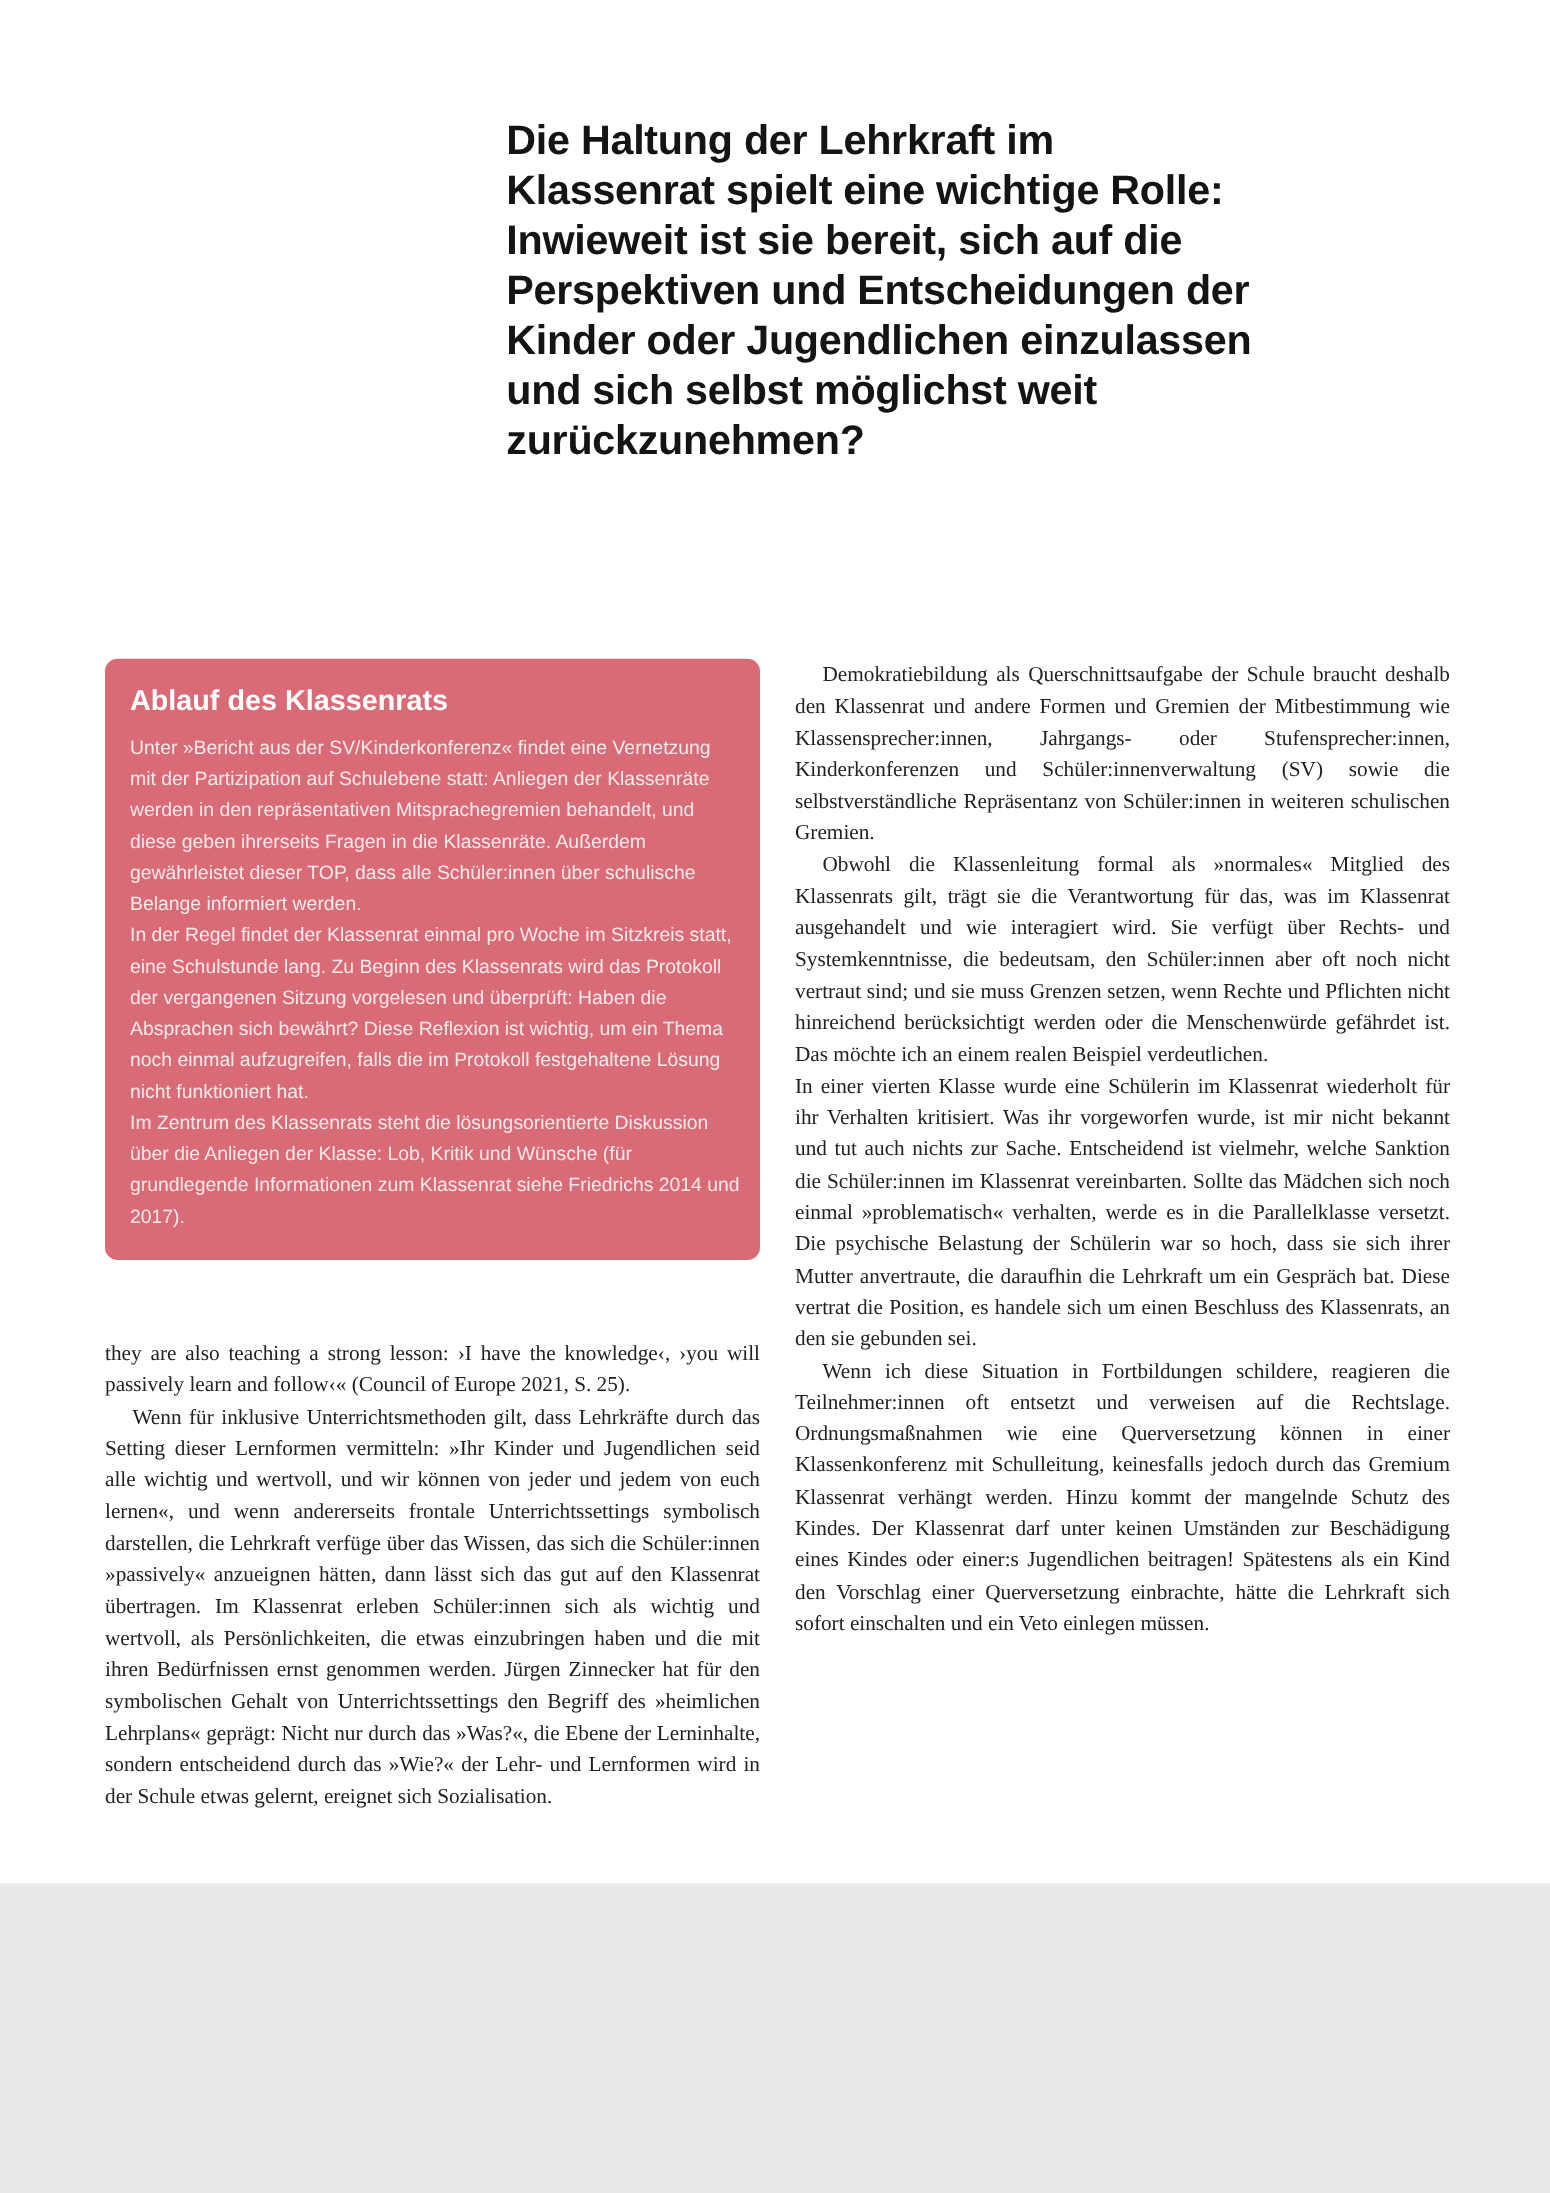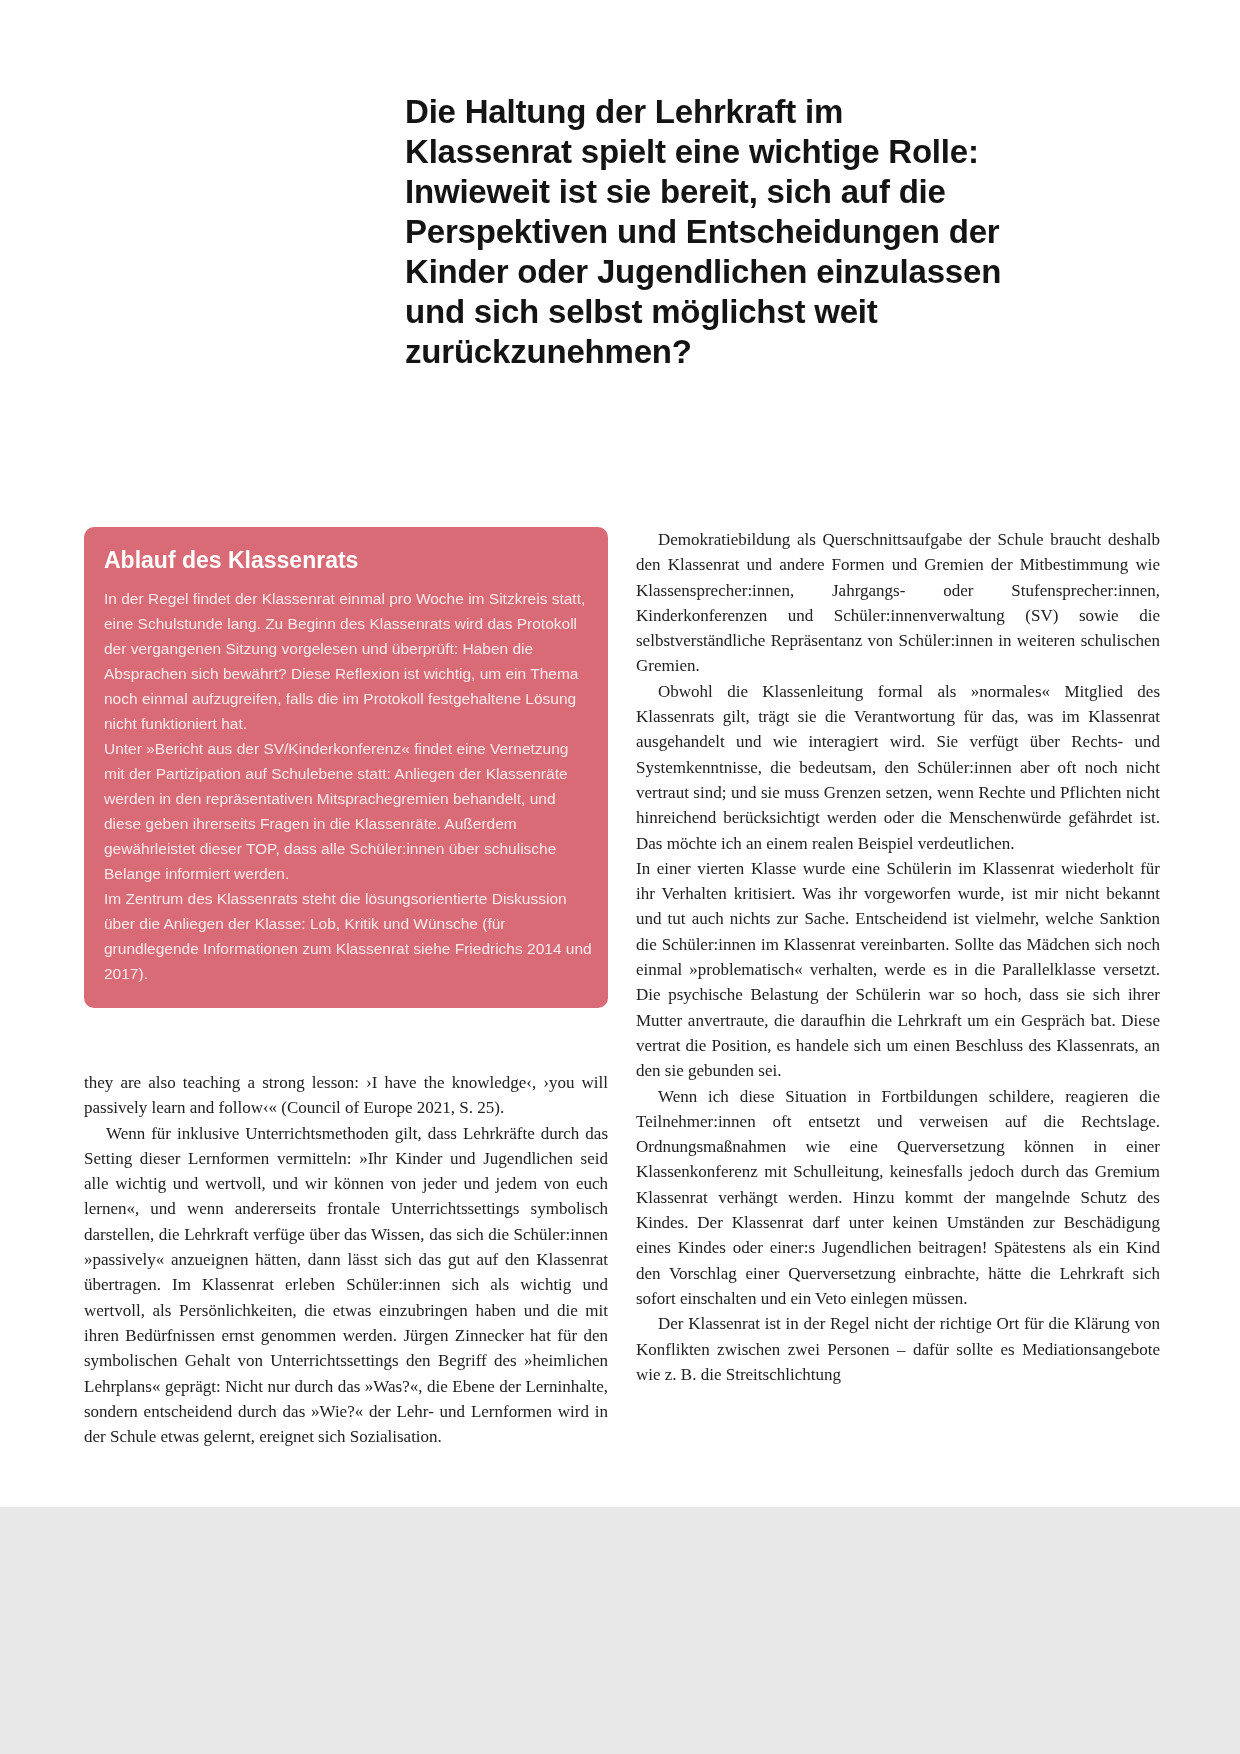--- a/index.html
+++ b/index.html
@@ -100,43 +100,42 @@
 und sich selbst möglichst weit
 zurückzunehmen?</h1>
 
   <div class="columns">
 
     <div class="col">
 
       <aside class="infobox">
         <h2 class="infobox-title">Ablauf des Klassenrats</h2>
         <div class="infobox-body">
+            <p>Unter »Bericht aus der SV/Kinderkonferenz« findet eine Vernetzung mit der Partizipation auf Schulebene statt: Anliegen der Klassenräte werden in den repräsentativen Mitsprachegremien behandelt, und diese geben ihrerseits Fragen in die Klassenräte. Außerdem gewährleistet dieser TOP, dass alle Schüler:innen über schulische Belange informiert werden.</p>
             <p>In der Regel findet der Klassenrat einmal pro Woche im Sitzkreis statt, eine Schulstunde lang. Zu Beginn des Klassenrats wird das Protokoll der vergangenen Sitzung vorgelesen und überprüft: Haben die Absprachen sich bewährt? Diese Reflexion ist wichtig, um ein Thema noch einmal aufzugreifen, falls die im Protokoll festgehaltene Lösung nicht funktioniert hat.</p>
-            <p>Unter »Bericht aus der SV/Kinderkonferenz« findet eine Vernetzung mit der Partizipation auf Schulebene statt: Anliegen der Klassenräte werden in den repräsentativen Mitsprachegremien behandelt, und diese geben ihrerseits Fragen in die Klassenräte. Außerdem gewährleistet dieser TOP, dass alle Schüler:innen über schulische Belange informiert werden.</p>
             <p>Im Zentrum des Klassenrats steht die lösungsorientierte Diskussion über die Anliegen der Klasse: Lob, Kritik und Wünsche (für grundlegende Informationen zum Klassenrat siehe Friedrichs 2014 und 2017).</p>
           </div>
       </aside>
 
       <div class="bodytext left-body">
           <p>they are also teaching a strong lesson: ›I have the knowledge‹, ›you will passively learn and follow‹« (Council of Europe 2021, S. 25).</p>
           <p class="indent">Wenn für inklusive Unterrichtsmethoden gilt, dass Lehrkräfte durch das Setting dieser Lernformen vermitteln: »Ihr Kinder und Jugendlichen seid alle wichtig und wertvoll, und wir können von jeder und jedem von euch lernen«, und wenn andererseits frontale Unterrichtssettings symbolisch darstellen, die Lehrkraft verfüge über das Wissen, das sich die Schüler:innen »passively« anzueignen hätten, dann lässt sich das gut auf den Klassenrat übertragen. Im Klassenrat erleben Schüler:innen sich als wichtig und wertvoll, als Persönlichkeiten, die etwas einzubringen haben und die mit ihren Bedürfnissen ernst genommen werden. Jürgen Zinnecker hat für den symbolischen Gehalt von Unterrichtssettings den Begriff des »heimlichen Lehrplans« geprägt: Nicht nur durch das »Was?«, die Ebene der Lerninhalte, sondern entscheidend durch das »Wie?« der Lehr- und Lernformen wird in der Schule etwas gelernt, ereignet sich Sozialisation.</p>
         </div>
     </div>
 
     <div class="col">
       <div class="bodytext">
           <p class="indent">Demokratiebildung als Querschnittsaufgabe der Schule braucht deshalb den Klassenrat und andere Formen und Gremien der Mitbestimmung wie Klassensprecher:innen, Jahrgangs- oder Stufensprecher:innen, Kinderkonferenzen und Schüler:innenverwaltung (SV) sowie die selbstverständliche Repräsentanz von Schüler:innen in weiteren schulischen Gremien.</p>
           <p class="indent">Obwohl die Klassenleitung formal als »normales« Mitglied des Klassenrats gilt, trägt sie die Verantwortung für das, was im Klassenrat ausgehandelt und wie interagiert wird. Sie verfügt über Rechts- und Systemkenntnisse, die bedeutsam, den Schüler:innen aber oft noch nicht vertraut sind; und sie muss Grenzen setzen, wenn Rechte und Pflichten nicht hinreichend berücksichtigt werden oder die Menschenwürde gefährdet ist. Das möchte ich an einem realen Beispiel verdeutlichen.</p>
         </div>
 
 
       <div class="bodytext">
           <p>In einer vierten Klasse wurde eine Schülerin im Klassenrat wiederholt für ihr Verhalten kritisiert. Was ihr vorgeworfen wurde, ist mir nicht bekannt und tut auch nichts zur Sache. Entscheidend ist vielmehr, welche Sanktion die Schüler:innen im Klassenrat vereinbarten. Sollte das Mädchen sich noch einmal »problematisch« verhalten, werde es in die Parallelklasse versetzt. Die psychische Belastung der Schülerin war so hoch, dass sie sich ihrer Mutter anvertraute, die daraufhin die Lehrkraft um ein Gespräch bat. Diese vertrat die Position, es handele sich um einen Beschluss des Klassenrats, an den sie gebunden sei.</p>
           <p class="indent">Wenn ich diese Situation in Fortbildungen schildere, reagieren die Teilnehmer:innen oft entsetzt und verweisen auf die Rechtslage. Ordnungsmaßnahmen wie eine Querversetzung können in einer Klassenkonferenz mit Schulleitung, keinesfalls jedoch durch das Gremium Klassenrat verhängt werden. Hinzu kommt der mangelnde Schutz des Kindes. Der Klassenrat darf unter keinen Umständen zur Beschädigung eines Kindes oder einer:s Jugendlichen beitragen! Spätestens als ein Kind den Vorschlag einer Querversetzung einbrachte, hätte die Lehrkraft sich sofort einschalten und ein Veto einlegen müssen.</p>
-          <p class="indent">Der Klassenrat ist in der Regel nicht der richtige Ort für die Klärung von Konflikten zwischen zwei Personen – dafür sollte es Mediationsangebote wie z. B. die Streitschlichtung</p>
         </div>
     </div>
 
   </div>
 
   <div class="footer-thema">THEMA</div>
 
   <div class="footer-right">
     <span class="footer-journal">PÄDAGOGIK 10 | 2022</span>
     <span class="footer-pagenum">13</span>

